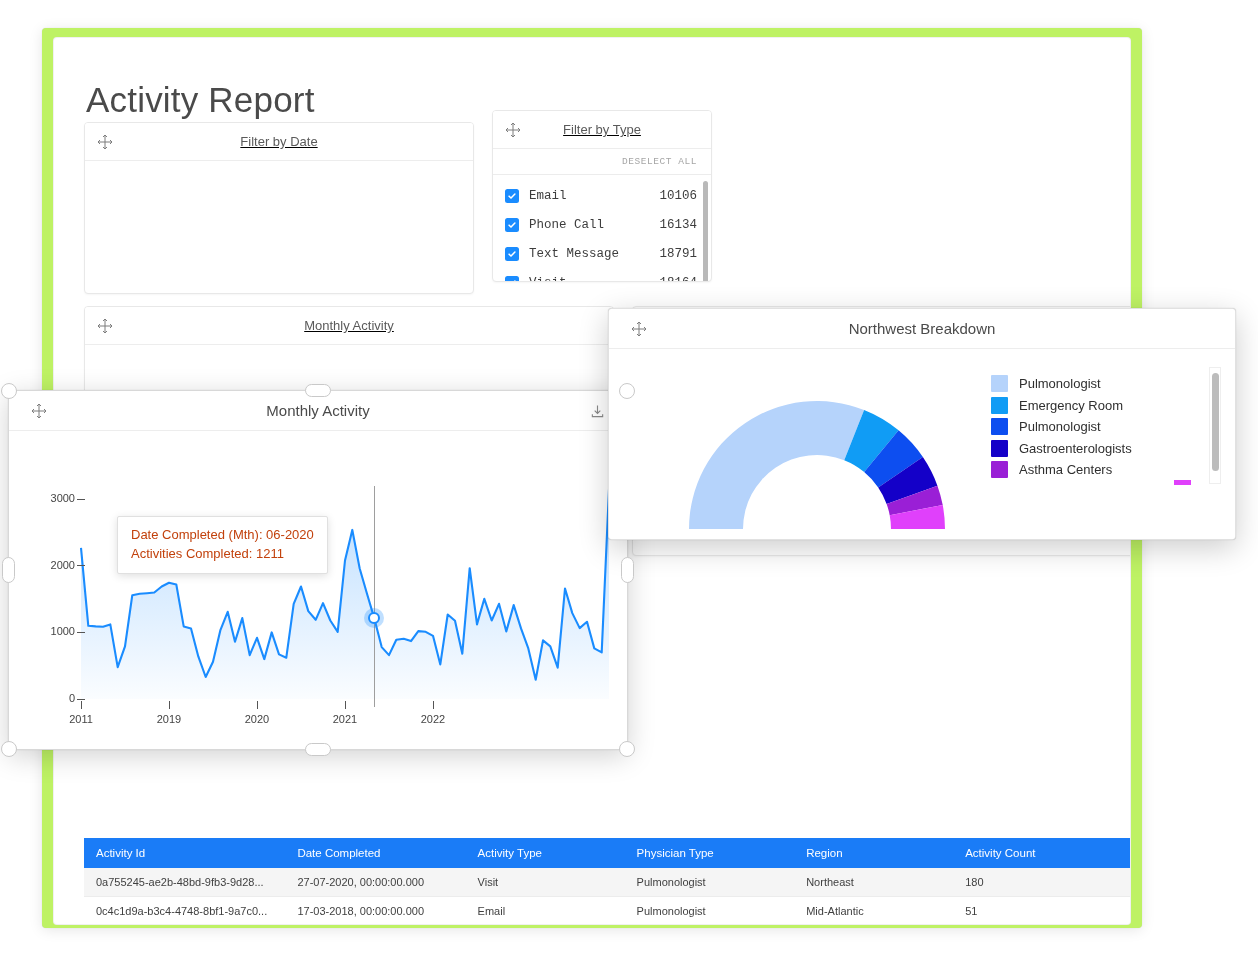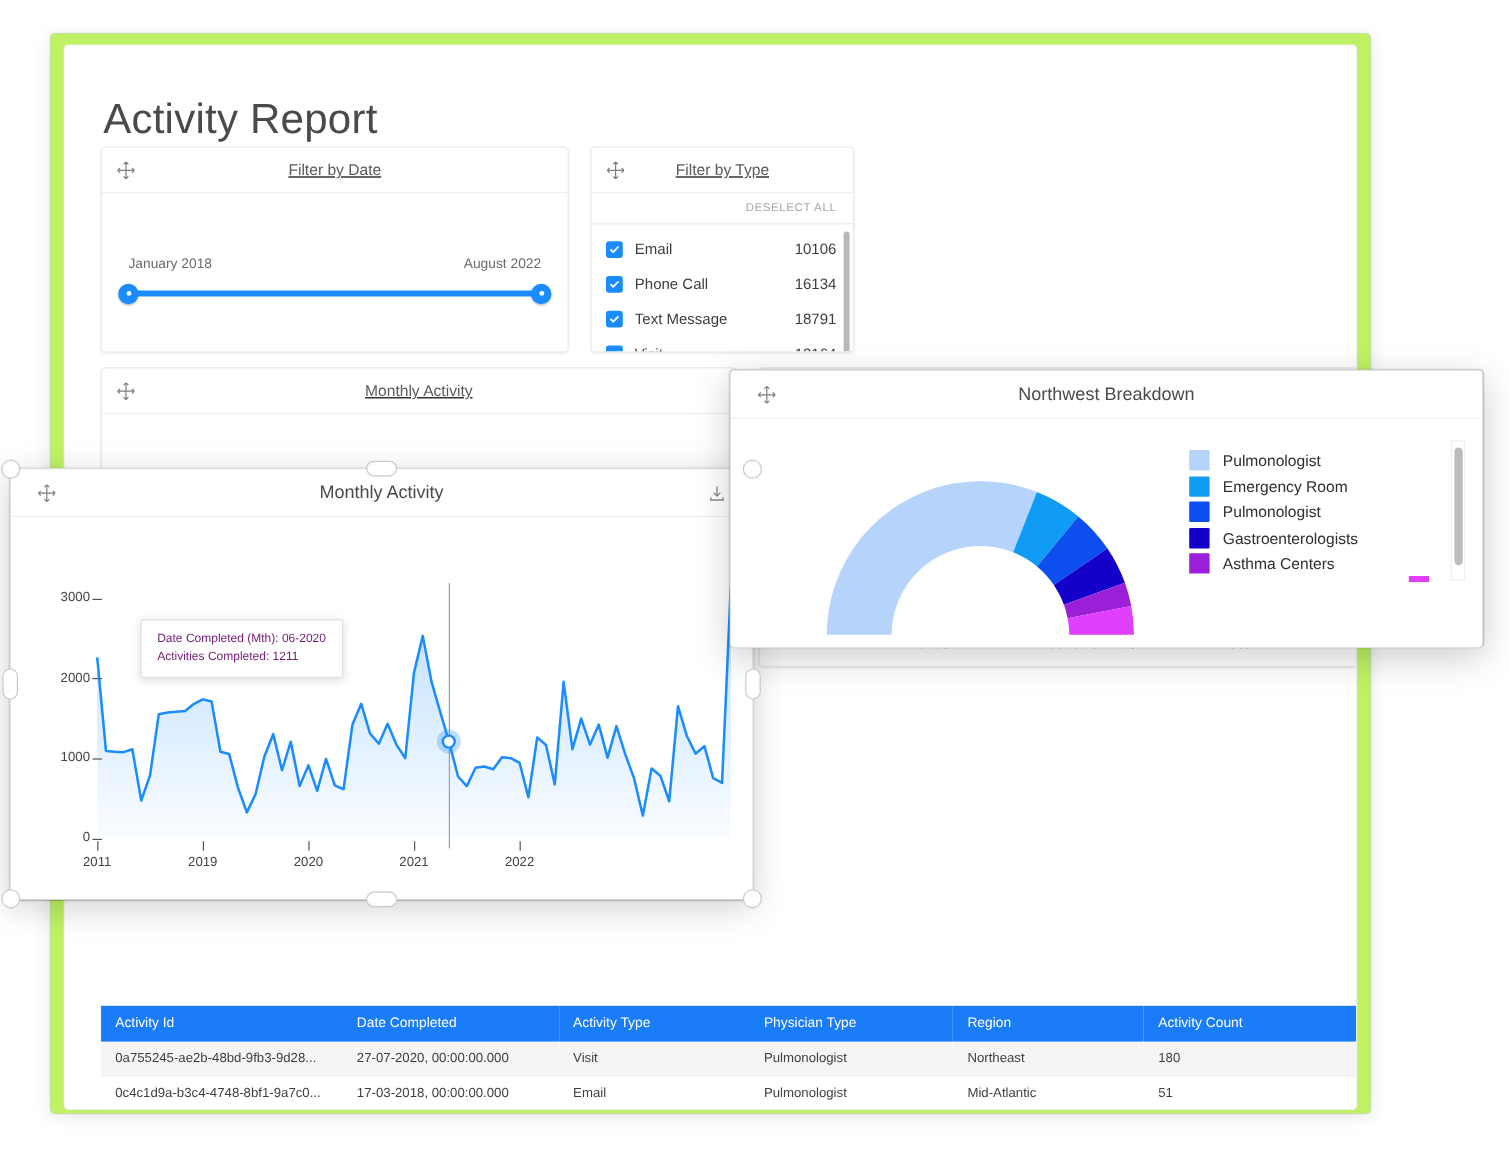--- a/index.html
+++ b/index.html
@@ -48,42 +48,42 @@
   }
   .panel-title {
     font-size:13px; color:#5a5a5a; font-weight:400; white-space:nowrap;
   }
   .move-icon {
     position:absolute; left:12px; top:50%; transform:translateY(-50%);
     width:16px; height:16px; color:#7d7d7d;
   }
   .dl-icon { position:absolute; right:12px; top:50%; transform:translateY(-50%);
     width:15px; height:15px; color:#8a8a8a; }
-  .panel-body { position:relative; width:100%; height:calc(100% - 38px); }
+  .panel-body { position:relative; width:100%; height:calc(100% - 38px);font-family:Liberation Mono, monospace; }
 
   
   #filter-date { left:30px; top:84px; width:390px; height:172px; }
   .slider-wrap { position:absolute; left:22px; right:22px; bottom:46px; }
   .slider-label-row { position:relative; height:18px; margin-bottom:10px; }
   .slider-label { position:absolute; font-size:11.5px; color:#6b6b6b; white-space:nowrap;}
   .slider-label.left { left:0; }
   .slider-label.right { right:0; }
   .slider-track {
     position:relative; height:5px; border-radius:3px; background:#1a8cff;
   }
   .slider-thumb {
     position:absolute; top:50%; width:17px; height:17px; border-radius:50%;
     background:#1a8cff; transform:translate(-50%,-50%);
     box-shadow:0 1px 2px rgba(0,0,0,.25);
     display:flex; align-items:center; justify-content:center;
   }
   .slider-thumb::after{ content:""; width:4px;height:4px;border-radius:50%;background:#fff; }
 
   
-  #filter-type { left:438px; top:84px; width:220px; height:172px; }
+  #filter-type { left:438px; top:72px; width:220px; height:172px; }
   .deselect-row {
     height:26px; display:flex; align-items:center; justify-content:flex-end;
     padding:0 14px 0 10px; border-bottom:1px solid #ececec;
   }
   .deselect-all { font-size:9.5px; letter-spacing:.55px; color:#a6a6a6; }
   .type-list { padding:6px 0 0 0; position:relative; height:calc(100% - 26px); overflow:hidden;}
   .type-row { display:flex; align-items:center; height:29px; padding:0 14px 0 12px; }
   .cb {
     width:14px; height:14px; border-radius:2.5px; background:#1a8cff;
     display:flex; align-items:center; justify-content:center; flex:0 0 auto;
@@ -140,21 +140,21 @@
   .h-edge { width:26px; height:13px; border-radius:7px; }
   .sel-frame{ position:absolute; inset:-1px; border:1px solid #d8d8d8; pointer-events:none; }
 
   
   .axis-lbl { position:absolute; font-size:11px; color:#444; }
   .tooltip {
     position:absolute; background:#fff; border:1px solid #e0e0e0;
     box-shadow:0 2px 8px rgba(0,0,0,.13); border-radius:2px;
     padding:9px 13px; z-index:20;
   }
-  .tooltip div { font-size:10px; color:#701a75; line-height:1.45; white-space:nowrap; }
+  .tooltip div { font-size:13px; color:#c2410c; line-height:1.45; white-space:nowrap; }
   .cursor-line { position:absolute; width:1px; background:#9e9e9e; z-index:5;}
   .hl-dot {
     position:absolute; width:20px;height:20px;border-radius:50%;
     background:rgba(26,140,255,.28);
     display:flex;align-items:center;justify-content:center; z-index:6;
   }
   .hl-dot::after{content:"";width:8px;height:8px;border-radius:50%;background:#fff;border:2px solid #1a8cff;}
 
   
   #float-physician {
@@ -202,32 +202,20 @@
       <div class="page-title">Activity Report</div>
 
       <div class="panel" id="filter-date">
         <div class="panel-head">
           <span class="move-icon">
             <svg viewBox="0 0 16 16" fill="none" stroke="currentColor" stroke-width="1">
               <path d="M8 1v14M1 8h14M8 1l-2 2M8 1l2 2M8 15l-2-2M8 15l2-2M1 8l2-2M1 8l2 2M15 8l-2-2M15 8l-2 2"></path>
             </svg>
           </span>
           <span class="panel-title">Filter by Date</span>
-        </div>
-        <div class="panel-body">
-          <div class="slider-wrap">
-            <div class="slider-label-row">
-              <span class="slider-label left">January 2018</span>
-              <span class="slider-label right">August 2022</span>
-            </div>
-            <div class="slider-track">
-              <div class="slider-thumb" style="left:0%"></div>
-              <div class="slider-thumb" style="left:100%"></div>
-            </div>
-          </div>
         </div>
       </div>
 
       <div class="panel" id="filter-type">
         <div class="panel-head">
           <span class="move-icon">
             <svg viewBox="0 0 16 16" fill="none" stroke="currentColor" stroke-width="1">
               <path d="M8 1v14M1 8h14M8 1l-2 2M8 1l2 2M8 15l-2-2M8 15l2-2M1 8l2-2M1 8l2 2M15 8l-2-2M15 8l-2 2"></path>
             </svg>
           </span>

